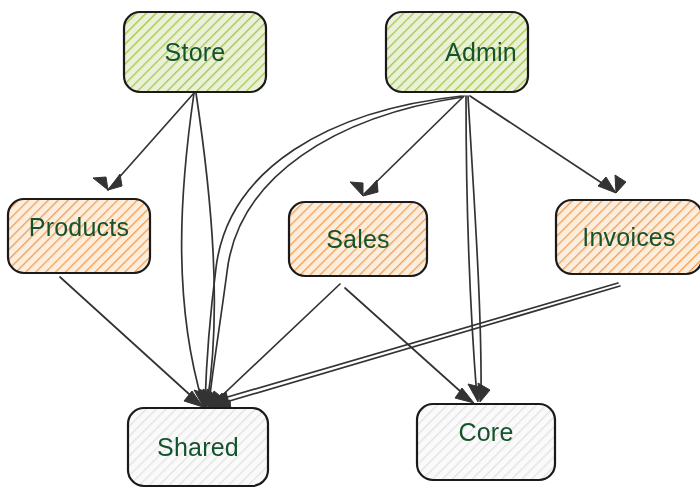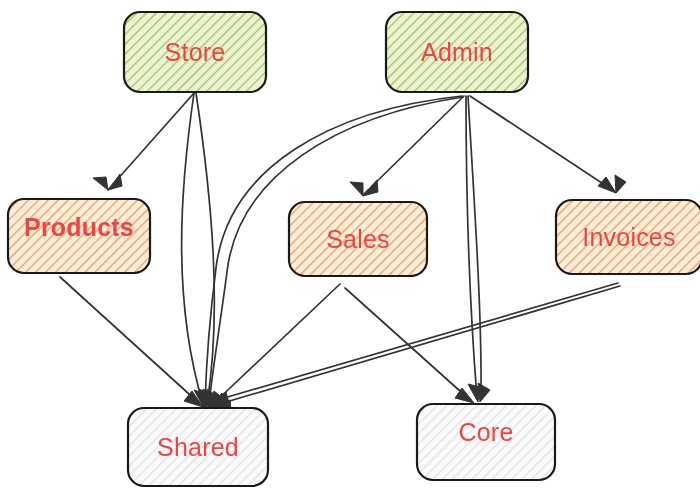--- a/index.html
+++ b/index.html
@@ -20,21 +20,21 @@
     left: 0;
     top: 0;
     width: 700px;
     height: 500px;
   }
   .node-label {
     position: absolute;
     display: flex;
     align-items: center;
     justify-content: center;
-    color: #ef4444;
+    color: #14532d;
     font-size: 25px;
     font-family: "Liberation Sans", sans-serif;
     font-weight: 400;
     letter-spacing: 0.2px;
     pointer-events: none;
     white-space: nowrap;
   }
   .edge-path {
     fill: none;
     stroke: #333333;
@@ -155,20 +155,20 @@
       <rect class="node-shape" x="386" y="12" width="142" height="80" rx="16" ry="16" fill="url(#hatch-green)"></rect>
       <rect class="node-shape" x="8" y="199" width="142" height="74" rx="16" ry="16" fill="url(#hatch-orange)"></rect>
       <rect class="node-shape" x="289" y="202" width="138" height="74" rx="16" ry="16" fill="url(#hatch-orange)"></rect>
       <rect class="node-shape" x="556" y="200" width="146" height="74" rx="16" ry="16" fill="url(#hatch-orange)"></rect>
       <rect class="node-shape" x="128" y="408" width="140" height="78" rx="16" ry="16" fill="url(#hatch-gray)"></rect>
       <rect class="node-shape" x="417" y="404" width="138" height="76" rx="16" ry="16" fill="url(#hatch-gray)"></rect>
     </g>
   </svg>
 
   <div class="node-label" style="left:124px; top:12px;  width:142px; height:80px;">Store</div>
-  <div class="node-label" style="left:386px; top:12px;  width:142px; height:80px;">Admin</div>
-  <div class="node-label" style="left:8px;   top:199px; width:142px; height:56px;font-weight:bold;">Products</div>
+  <div class="node-label" style="left:386px; top:12px;  width:142px; height:80px;padding-left:24px;">Admin</div>
+  <div class="node-label" style="left:8px;   top:199px; width:142px; height:56px;">Products</div>
   <div class="node-label" style="left:289px; top:202px; width:138px; height:74px;text-align:center;">Sales</div>
   <div class="node-label" style="left:556px; top:200px; width:146px; height:74px;">Invoices</div>
   <div class="node-label" style="left:128px; top:408px; width:140px; height:78px;border-radius:21px;">Shared</div>
   <div class="node-label" style="left:417px; top:404px; width:138px; height:56px;">Core</div>
 
 </div>
 
 </body></html>

